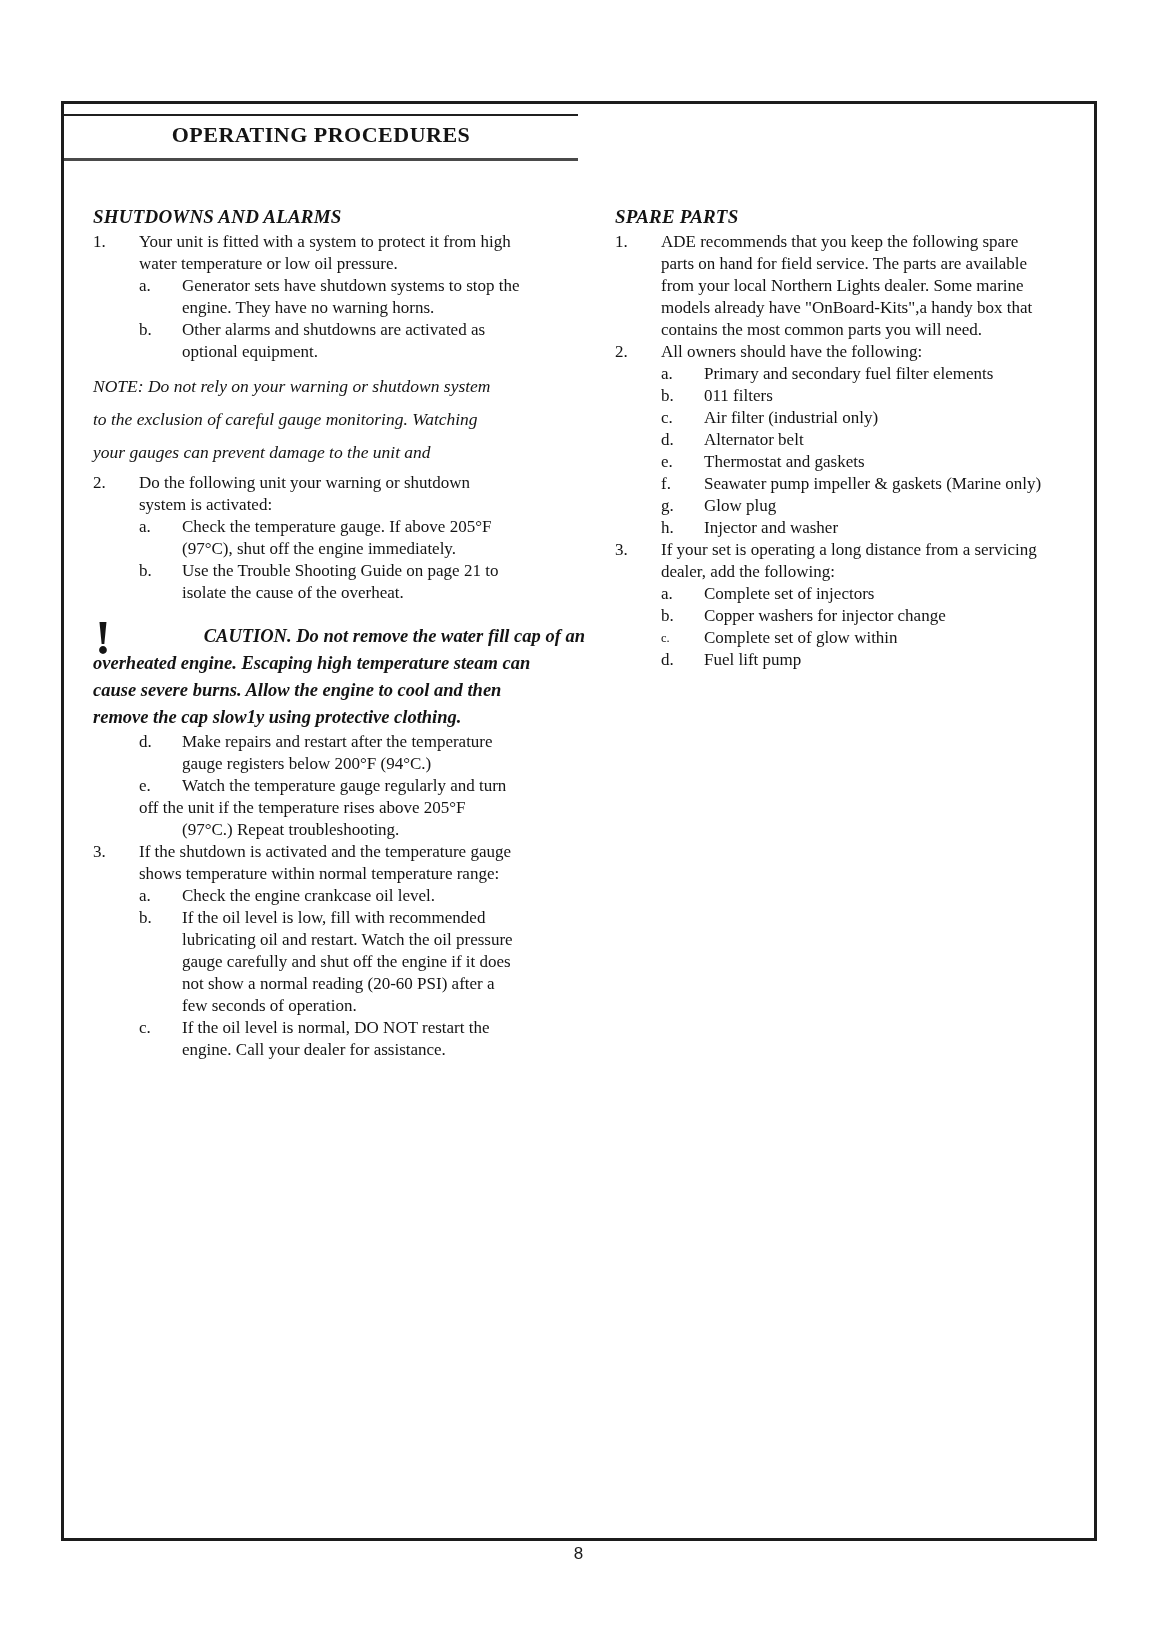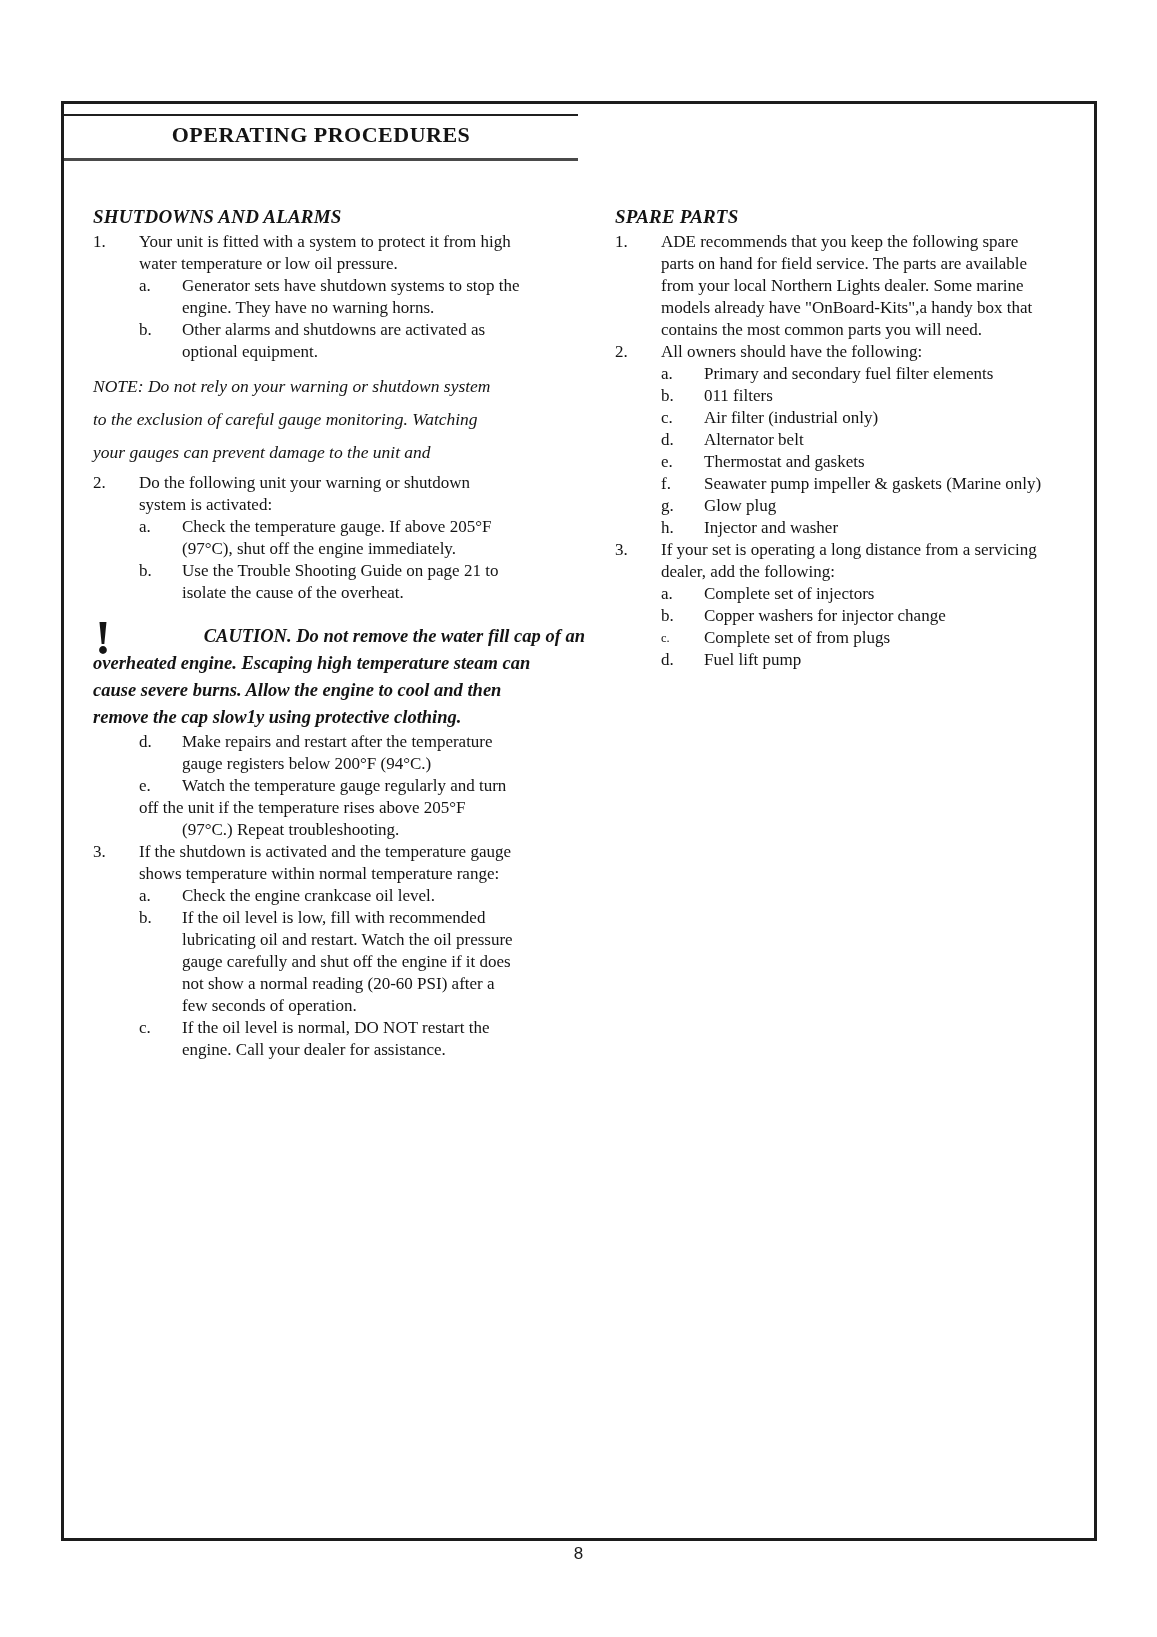--- a/index.html
+++ b/index.html
@@ -293,21 +293,21 @@
       </div>
       <div class="li sub">
         <span class="num">b.</span>
         <div class="txt">
             <div class="line">Copper washers for injector change</div>
           </div>
       </div>
       <div class="li sub">
         <span class="num small-num">c.</span>
         <div class="txt">
-            <div class="line">Complete set of from plugs</div>
+            <div class="line">Complete set of glow within</div>
           </div>
       </div>
       <div class="li sub">
         <span class="num">d.</span>
         <div class="txt">
             <div class="line">Fuel lift pump</div>
           </div>
       </div>
     </div>
 

